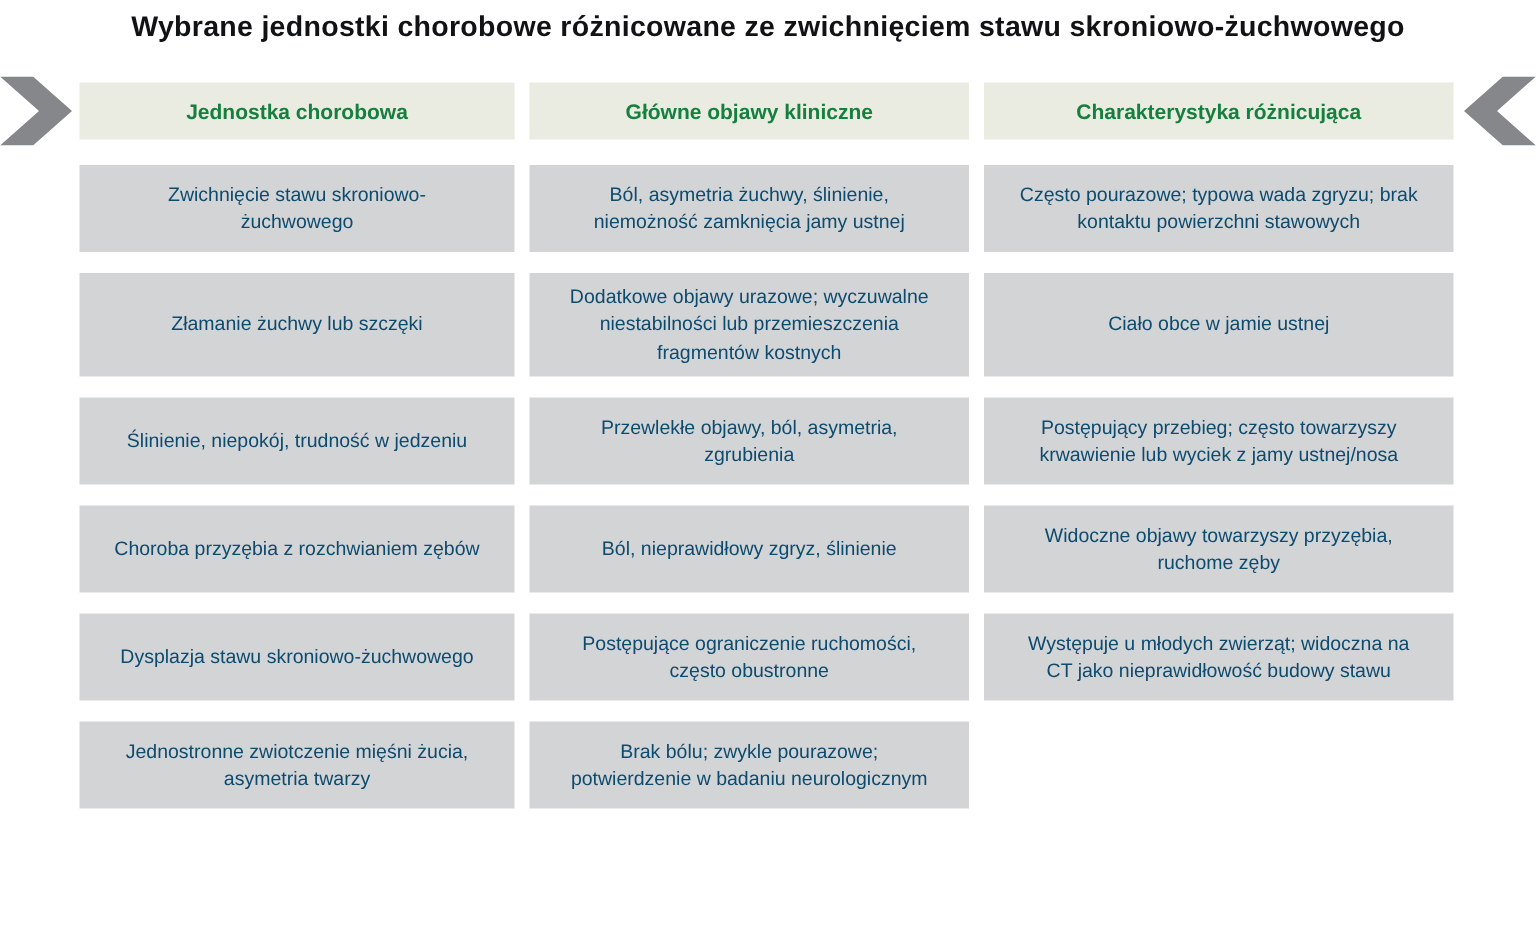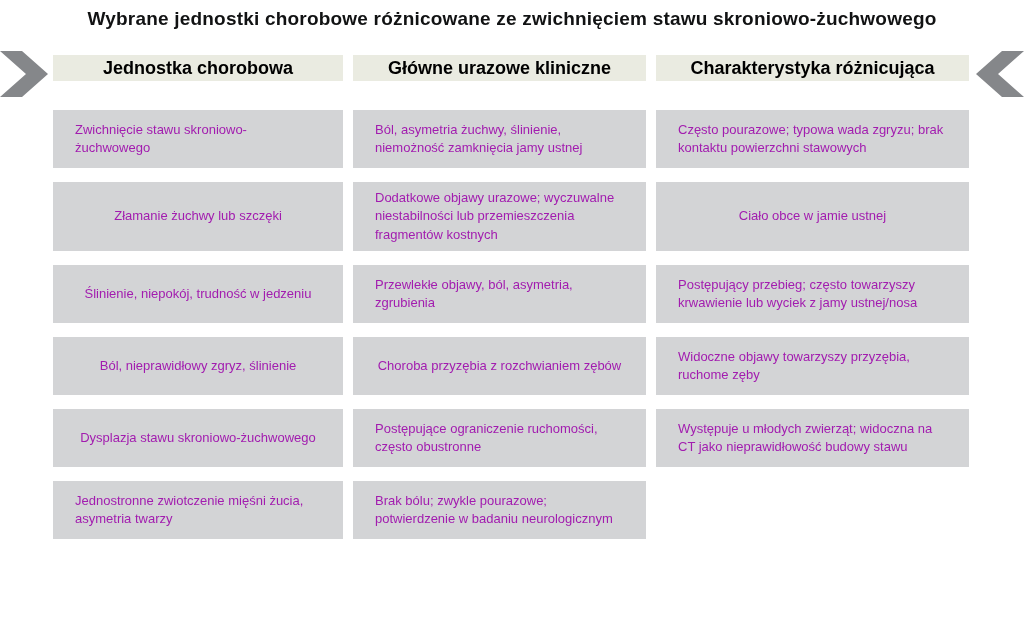--- a/index.html
+++ b/index.html
@@ -26,38 +26,39 @@
     position: absolute;
     left: 53px;
     display: grid;
     grid-template-columns: 290px 293px 313px;
     column-gap: 10px;
   }
   .header-grid { top: 55px; }
   .rows-grid { top: 110px; row-gap: 14px; }
   .header-cell {
     background: #eaebe1;
-    height: 26px;
+    height: 38px;
     display: flex;
     align-items: center;
     justify-content: center;
-    font-size: 18px;
+    font-size: 14px;
     font-weight: bold;
-    color: #000000;
+    color: #15803d;
     text-align: center;
   }
   .cell {
     background: #d3d4d6;
     min-height: 58px;
     display: flex;
     align-items: center;
     justify-content: center;
+    text-align: center;
     font-size: 13px;
     line-height: 1.42;
-    color: #a21caf;
+    color: #0c4a6e;
     padding: 7px 22px;
     box-sizing: border-box;
   }
   .arrow {
     position: absolute;
     top: 51px;
     width: 48px;
     height: 46px;
   }
   .arrow-left { left: 0; }
@@ -78,36 +79,36 @@
   </div>
 
   <div class="arrow arrow-right">
     <svg viewBox="0 0 48 46" xmlns="http://www.w3.org/2000/svg">
       <polygon points="48,0 26,0 0,23 26,46 48,46 22,23" fill="#85878a"></polygon>
     </svg>
   </div>
 
   <div class="header-grid">
       <div class="header-cell">Jednostka chorobowa</div>
-      <div class="header-cell">Główne urazowe kliniczne</div>
+      <div class="header-cell">Główne objawy kliniczne</div>
       <div class="header-cell">Charakterystyka różnicująca</div>
     </div>
 
   <div class="rows-grid">
       <div class="cell">Zwichnięcie stawu skroniowo-żuchwowego</div>
       <div class="cell">Ból, asymetria żuchwy, ślinienie, niemożność zamknięcia jamy ustnej</div>
       <div class="cell">Często pourazowe; typowa wada zgryzu; brak kontaktu powierzchni stawowych</div>
       <div class="cell">Złamanie żuchwy lub szczęki</div>
       <div class="cell">Dodatkowe objawy urazowe; wyczuwalne niestabilności lub przemieszczenia fragmentów kostnych</div>
       <div class="cell">Ciało obce w jamie ustnej</div>
       <div class="cell">Ślinienie, niepokój, trudność w jedzeniu</div>
       <div class="cell">Przewlekłe objawy, ból, asymetria, zgrubienia</div>
       <div class="cell">Postępujący przebieg; często towarzyszy krwawienie lub wyciek z jamy ustnej/nosa</div>
+      <div class="cell">Choroba przyzębia z rozchwianiem zębów</div>
       <div class="cell">Ból, nieprawidłowy zgryz, ślinienie</div>
-      <div class="cell">Choroba przyzębia z rozchwianiem zębów</div>
       <div class="cell">Widoczne objawy towarzyszy przyzębia, ruchome zęby</div>
       <div class="cell">Dysplazja stawu skroniowo-żuchwowego</div>
       <div class="cell">Postępujące ograniczenie ruchomości, często obustronne</div>
       <div class="cell">Występuje u młodych zwierząt; widoczna na CT jako nieprawidłowość budowy stawu</div>
       <div class="cell">Jednostronne zwiotczenie mięśni żucia, asymetria twarzy</div>
       <div class="cell">Brak bólu; zwykle pourazowe; potwierdzenie w badaniu neurologicznym</div>
     </div>
 
 </div>
 

